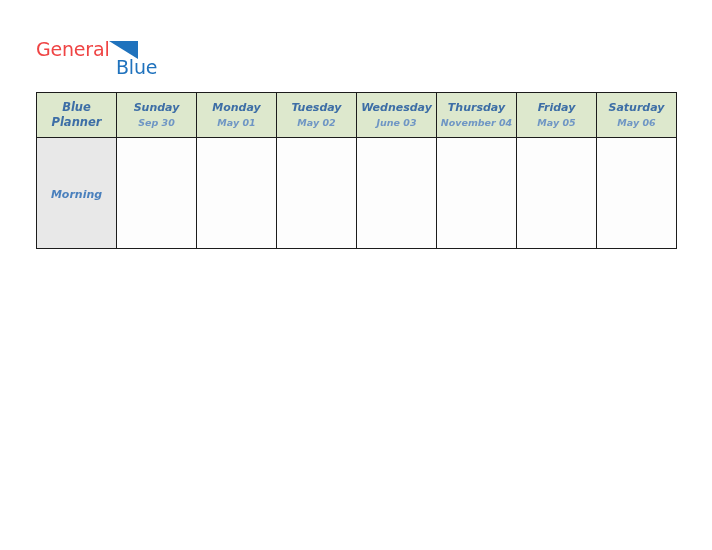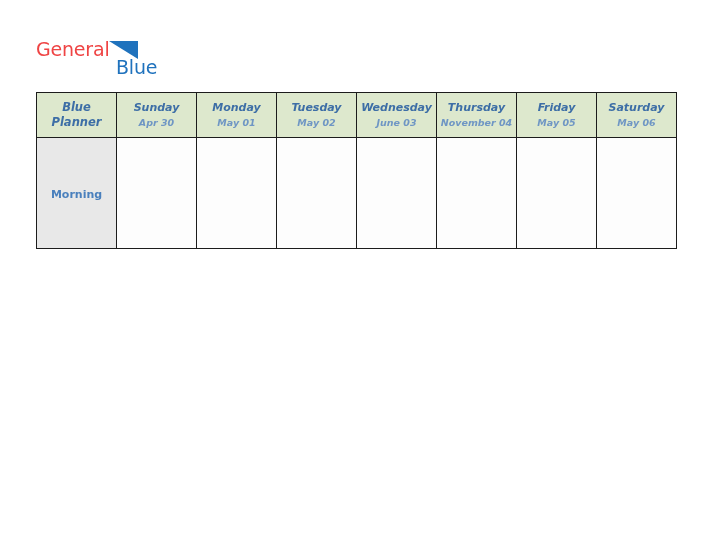--- a/index.html
+++ b/index.html
@@ -146,20 +146,21 @@
   .rowlabel-cell {
     background: #e8e8e8;
     text-align: center;
     vertical-align: middle;
     width: 80px;
   }
   .rowlabel-text {
     font-family: "DejaVu Sans", sans-serif;
     font-size: 11px;
     font-weight: bold;
+    font-style: italic;
     color: #4a80bd;
     white-space: nowrap;
   }
   .slot-cell {
     background: #fdfdfd;
   }
   .row-morning td { height: 110px; }
   .row-afternoon td { height: 112px; }
   .row-evening td { height: 111px; }
 </style>
@@ -181,21 +182,21 @@
 
 <table class="planner-table">
   <thead>
     <tr>
       <th class="head-cell corner-cell">
         <div class="corner-line">Blue</div>
         <div class="corner-line">Planner</div>
       </th>
       <th class="head-cell">
         <div class="head-day">Sunday</div>
-        <div class="head-date">Apr 30</div>
+        <div class="head-date">Sep 30</div>
       </th>
       <th class="head-cell">
         <div class="head-day">Monday</div>
         <div class="head-date">May 01</div>
       </th>
       <th class="head-cell">
         <div class="head-day">Tuesday</div>
         <div class="head-date">May 02</div>
       </th>
       <th class="head-cell">

